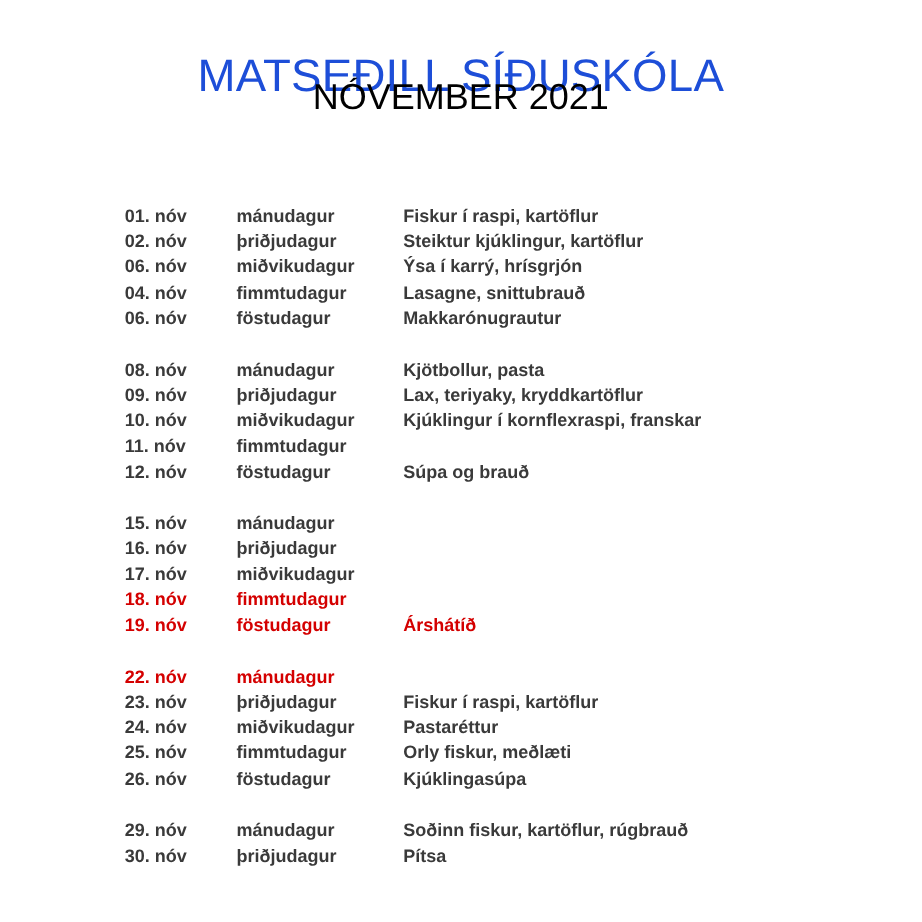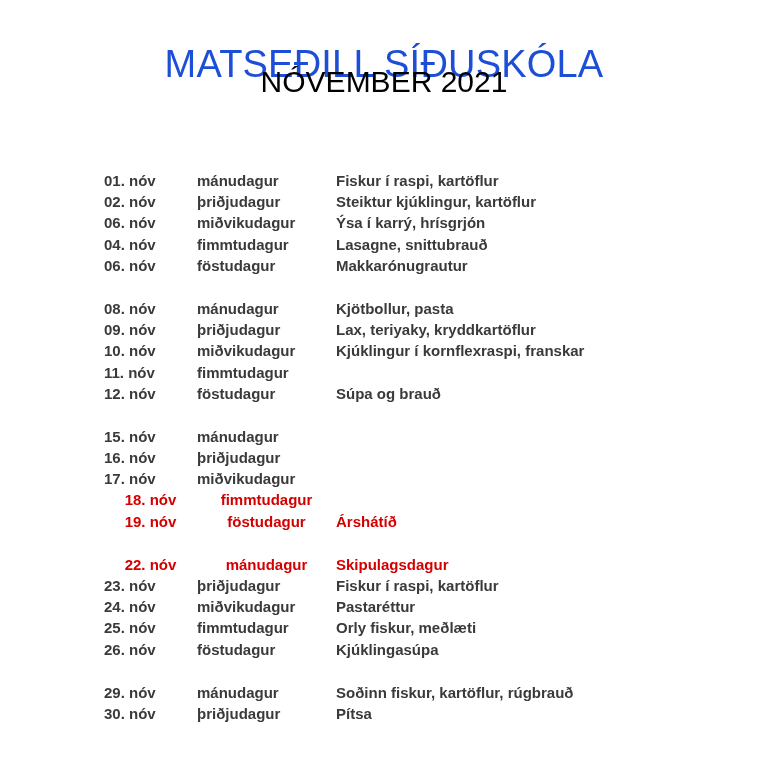--- a/index.html
+++ b/index.html
@@ -49,21 +49,20 @@
       line-height: 21.2px;
       font-size: 15px;
       font-weight: bold;
       color: #3a3a3a;
       white-space: nowrap;
       display: flex;
       margin-left: 11px;
     }
     .row.highlight {
       color: #d40000;
-      text-align: center;
     }
     .col-date { width: 93px; }
     .col-day { width: 139px; }
     .col-dish { }
   </style>
 </head>
 <body>
 
 <h1 class="title">MATSEÐILL SÍÐUSKÓLA</h1>
 <div class="subtitle">NÓVEMBER 2021</div>
@@ -142,21 +141,20 @@
       <div class="row highlight">
         <span class="col-date">19. nóv</span>
         <span class="col-day">föstudagur</span>
         <span class="col-dish">Árshátíð</span>
       </div>
     </div>
     <div class="week">
       <div class="row highlight">
         <span class="col-date">22. nóv</span>
         <span class="col-day">mánudagur</span>
-        <span class="col-dish">Skipulagsdagur</span>
       </div>
       <div class="row">
         <span class="col-date">23. nóv</span>
         <span class="col-day">þriðjudagur</span>
         <span class="col-dish">Fiskur í raspi, kartöflur</span>
       </div>
       <div class="row">
         <span class="col-date">24. nóv</span>
         <span class="col-day">miðvikudagur</span>
         <span class="col-dish">Pastaréttur</span>

